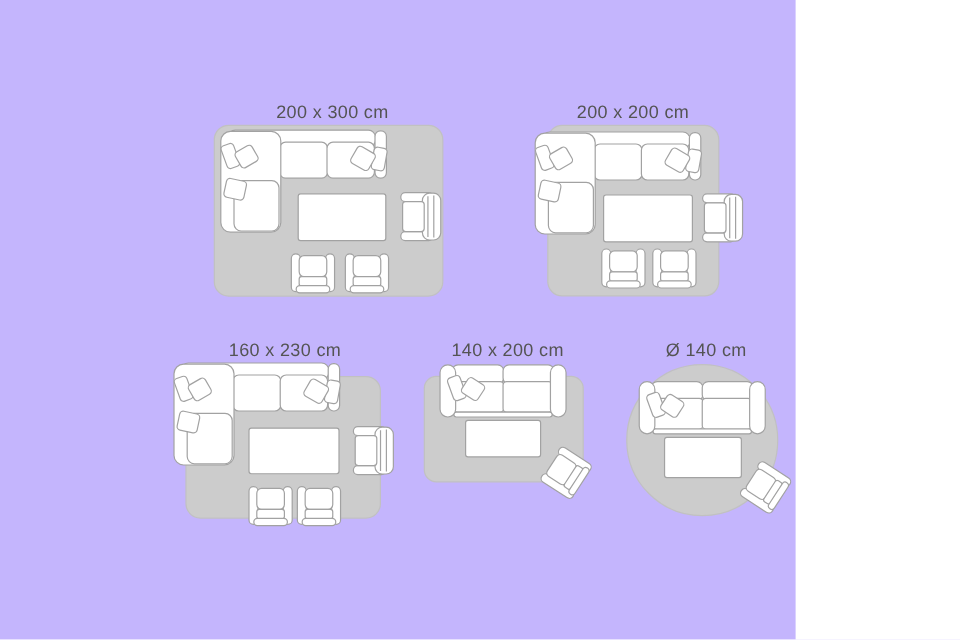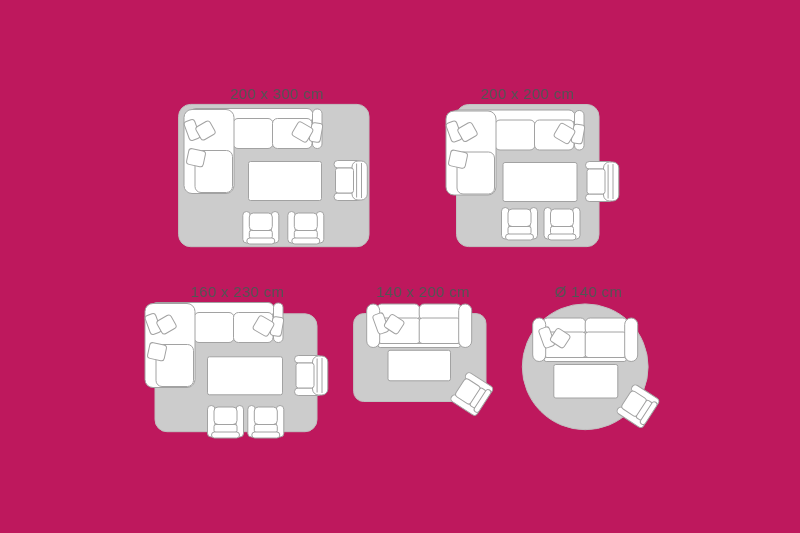--- a/index.html
+++ b/index.html
@@ -1,16 +1,16 @@
 <!DOCTYPE html>
 <html><head>
 <meta charset="utf-8">
 <style>
   html,body{margin:0;padding:0;background:#ffffff;}
-  .stage{position:relative;width:800px;height:533px;background:#be185d;overflow:hidden;}
+  .stage{position:relative;width:663px;height:533px;background:#c4b5fd;overflow:hidden;}
   svg text{font-family:"Liberation Sans",sans-serif;fill:#545454;}
 </style>
 </head>
 <body>
 <div class="stage">
 <svg width="800" height="533" viewBox="0 0 800 533" xmlns="http://www.w3.org/2000/svg">
 <defs>
   <g id="csofa" fill="#ffffff" stroke="#a2a2a2" stroke-width="1" stroke-linejoin="round">
 
     <rect x="6" y="0" width="123" height="14" rx="6"></rect>

